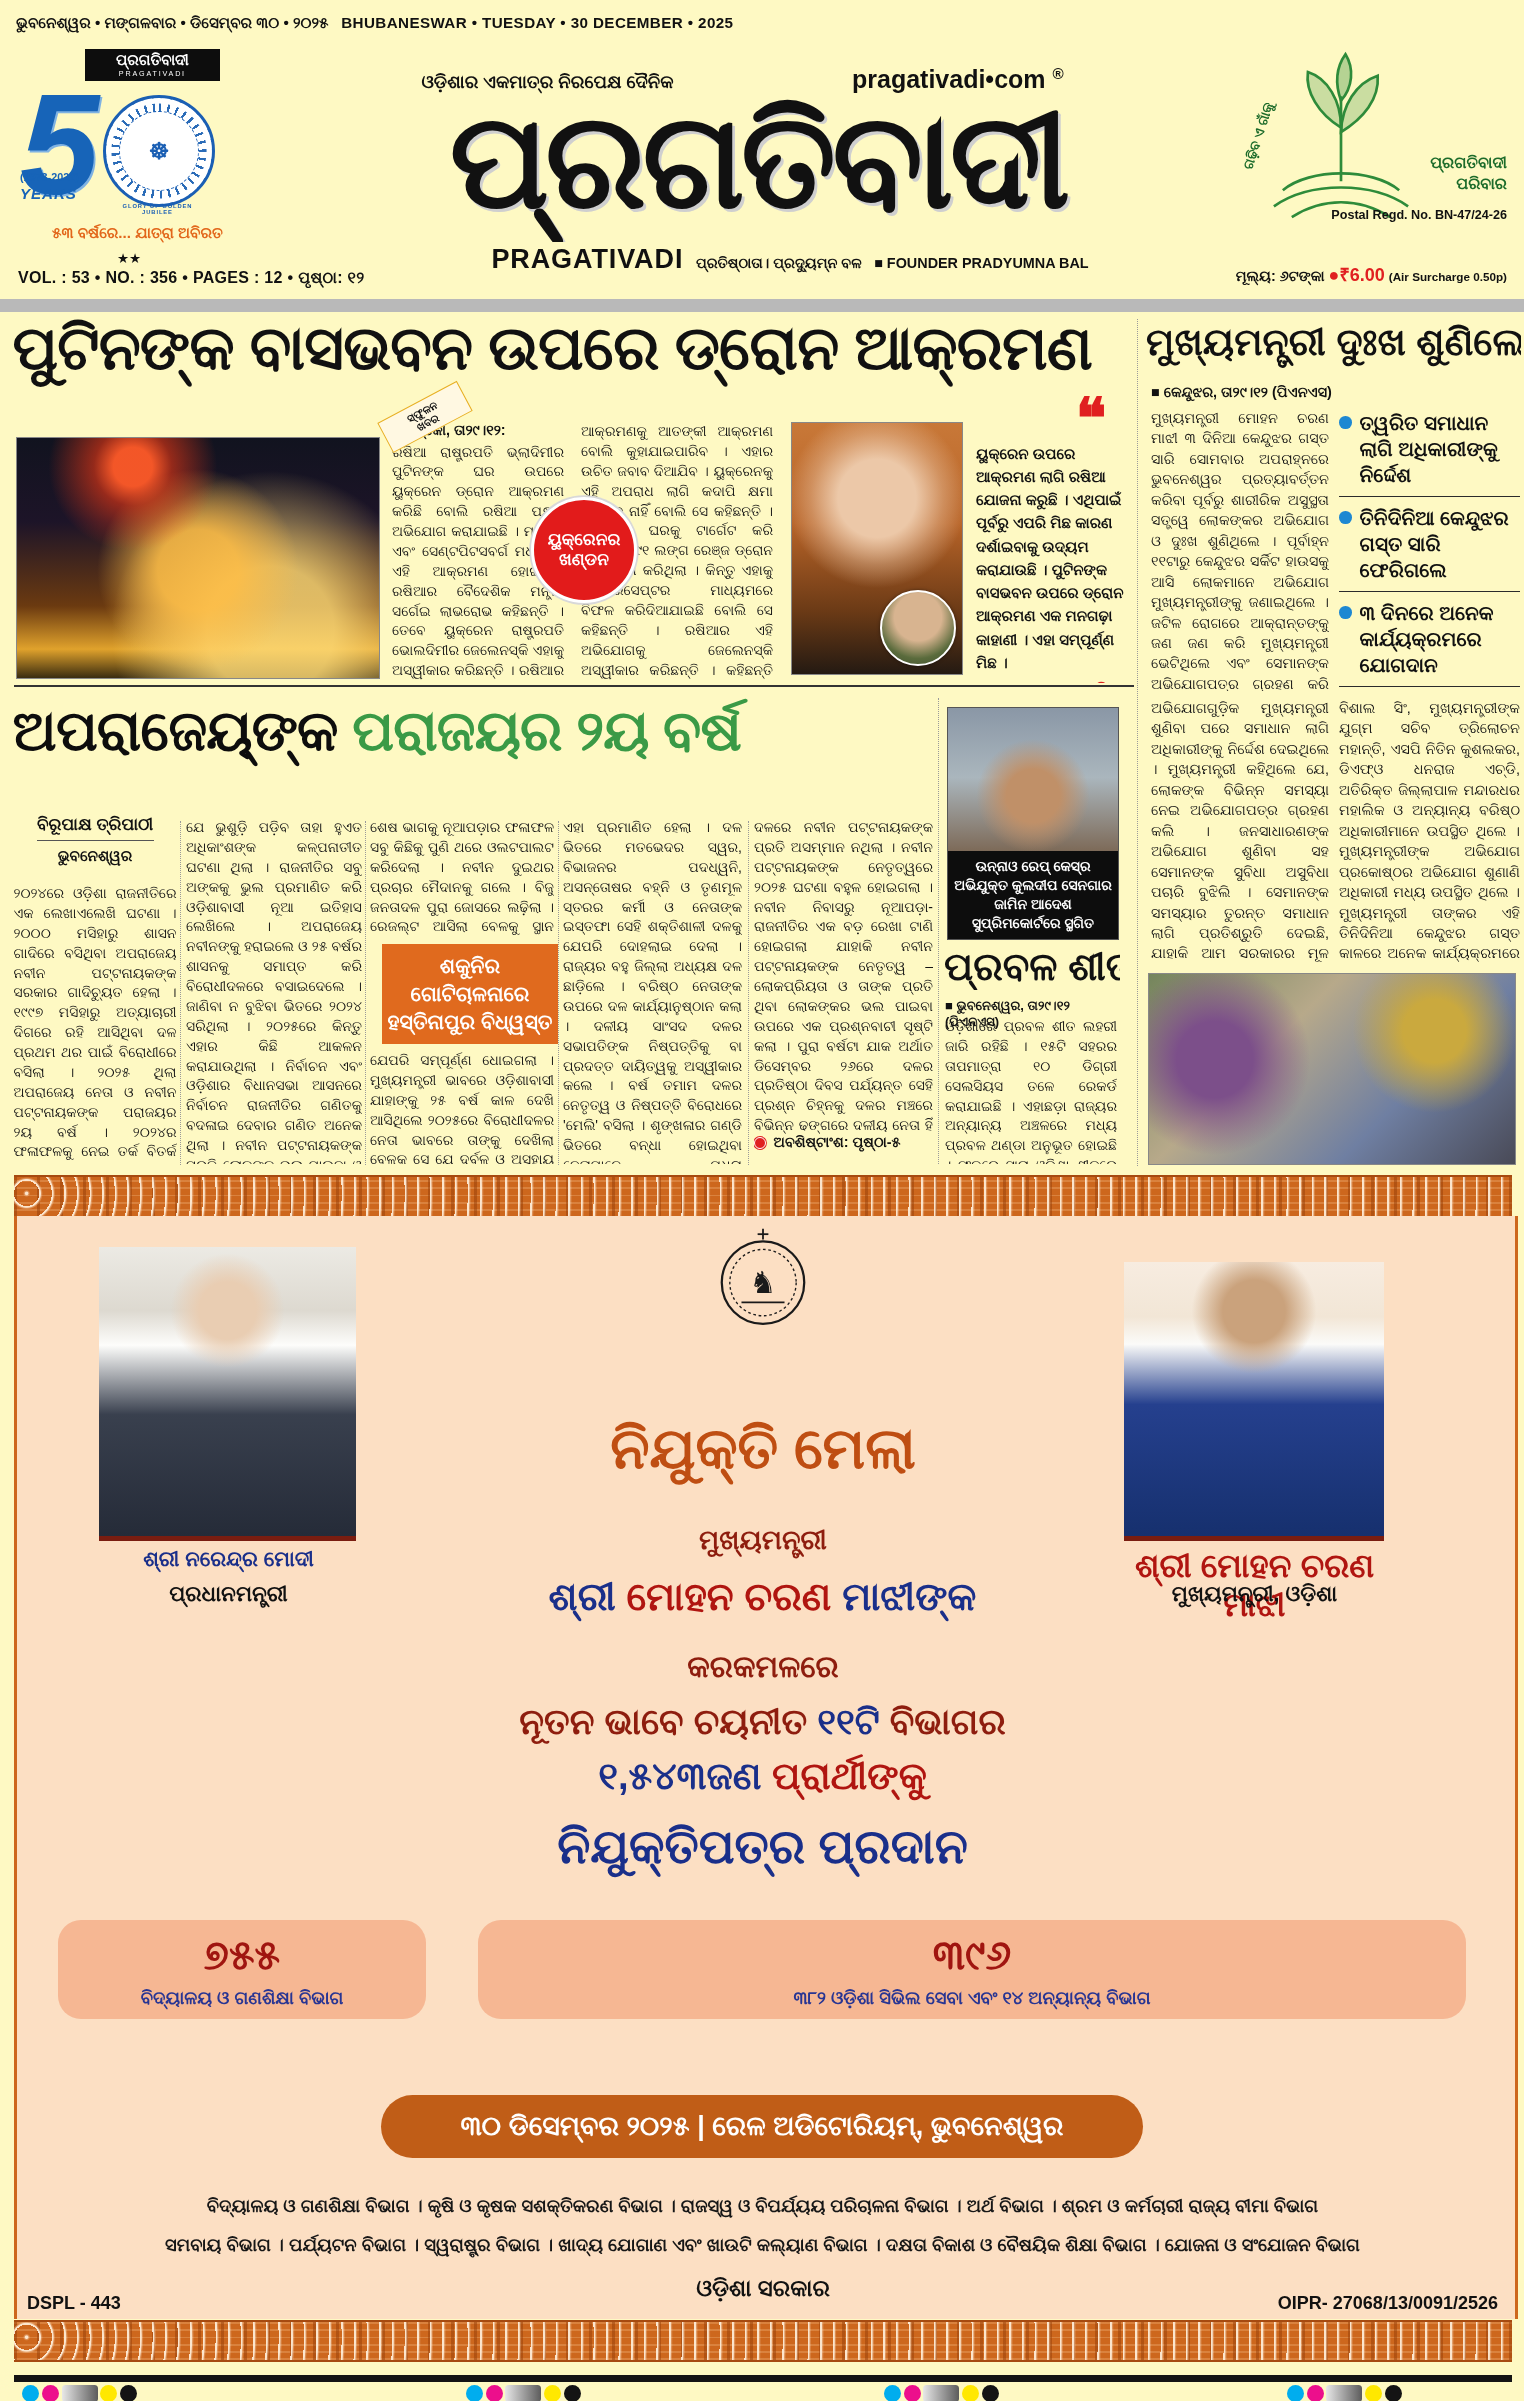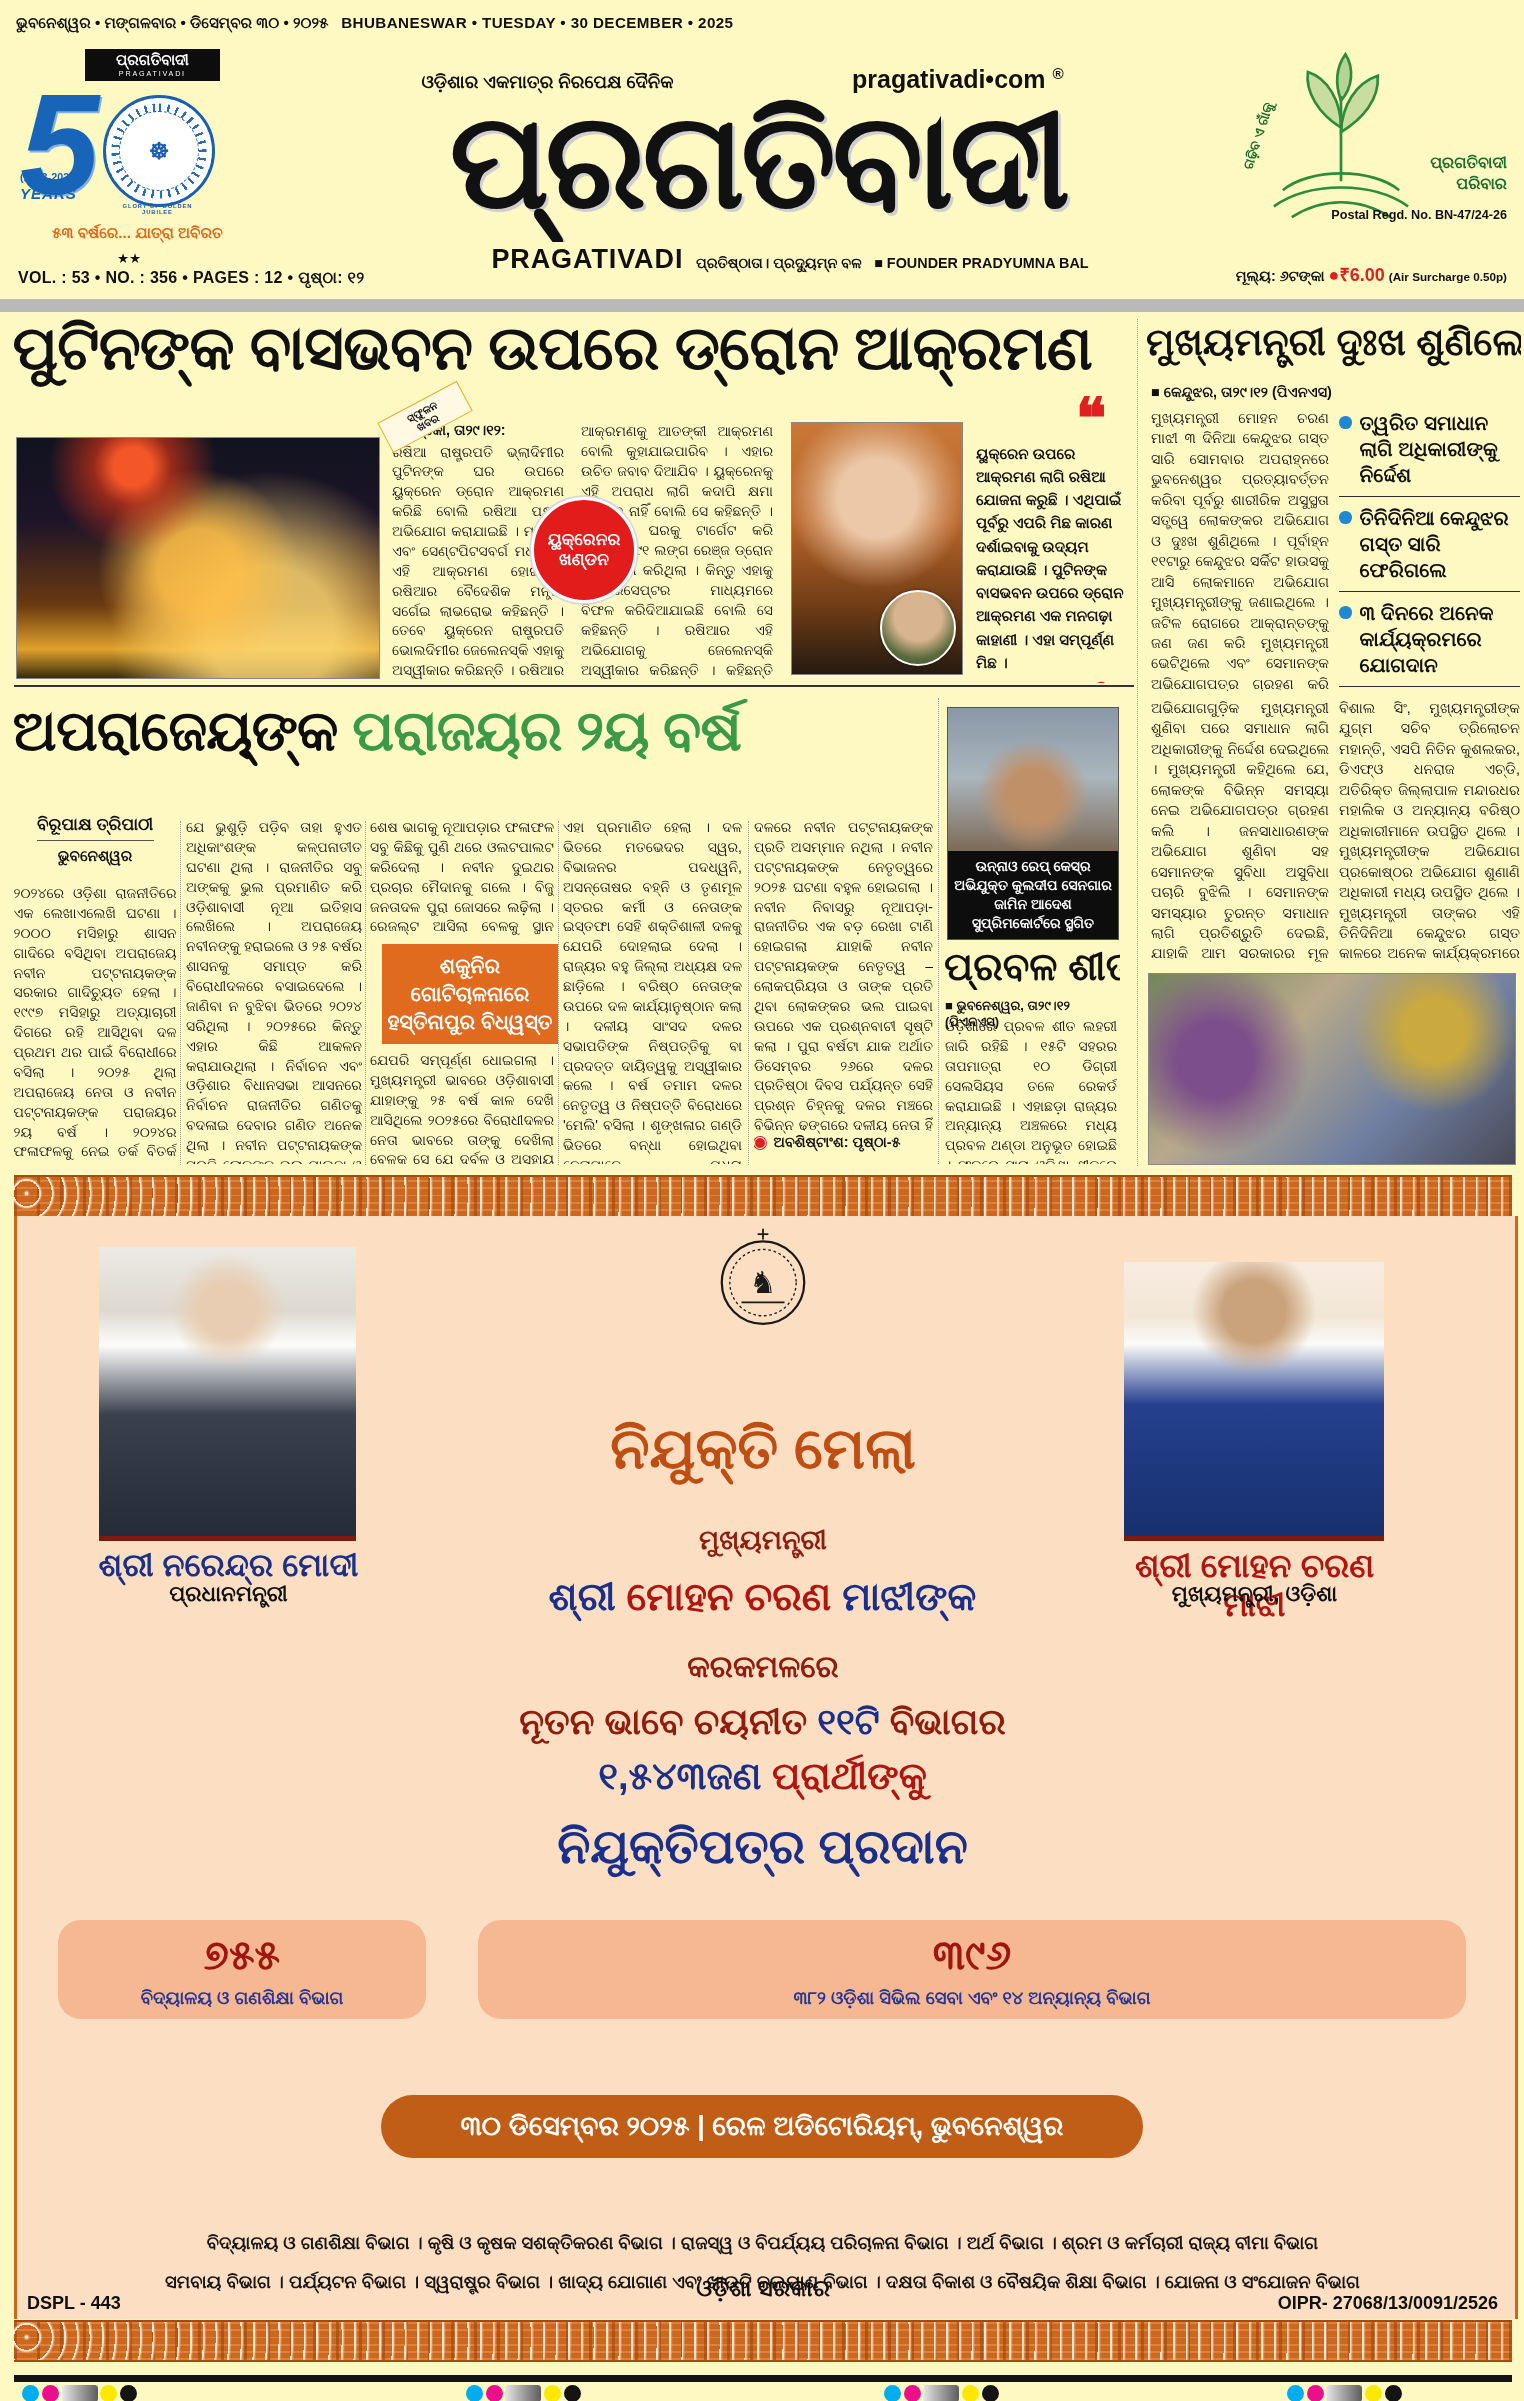--- a/index.html
+++ b/index.html
@@ -90,21 +90,21 @@
   .ad-body{background:#fcdfc3;border-left:3.6px solid #cd671d;border-right:3.6px solid #cd671d;}
   .ad-title{font-size:57px;font-weight:900;color:#bf4e12;}
   .ad-maroon{color:#8e1d0e;}
   .ad-navy{color:#1a2f8a;}
   .ad-red{color:#b01510;}
   .card{background:#f6b793;border-radius:23px;text-align:center;padding:12.6px 9px 9px;overflow:hidden;}
   .card-count{font-size:41px;font-weight:900;color:#a01510;line-height:1.1;}
   .card-dept{font-size:18px;font-weight:800;color:#283593;margin-top:9px;line-height:1.3;}
   .event-bar{background:#c05d17;border-radius:34px;color:#fff;font-size:27px;font-weight:800;
      display:flex;align-items:center;justify-content:center;}
-  .dept-line{font-size:18px;font-weight:bold;text-align:center;color:#161616;margin-top:37px;}
+  .dept-line{font-size:18px;font-weight:bold;text-align:center;color:#161616;}
   .govt-line{font-size:23px;font-weight:900;text-align:center;}
   .print-id{font-size:18px;font-weight:800;}
 
   
   .regbar{background:#141414;}
   .regmark{display:flex;gap:2.7px;align-items:center;}
   .regmark .c{width:17px;height:17px;border-radius:50%;}
   .cyan{background:#00adee;} .mag{background:#ec0f8c;} .yel{background:#ffe800;} .blk{background:#141414;}
   .grayg{width:36px;height:17px;border-radius:3.6px;background:linear-gradient(90deg,#e8e8e8,#9a9a9a 55%,#5c5c5c);}
 
@@ -293,21 +293,21 @@
       <line x1="44" y1="8" x2="56" y2="8" stroke-width="2"></line>
       <circle cx="50" cy="62" r="46" stroke-width="2.5"></circle>
       <circle cx="50" cy="62" r="37" stroke-width="1.5" stroke-dasharray="3 3"></circle>
       <line x1="26" y1="84" x2="74" y2="84" stroke-width="2"></line>
     </g>
     <text x="50" y="74" text-anchor="middle" font-size="34" fill="#1a1a1a">♞</text>
   </svg>
 
   <div class="abs photo ph-modi" style="left:99px;top:1247px;width:257px;height:289px;border:none;"></div>
   <div class="abs photo-base" style="left:99px;top:1536px;width:257px;"></div>
-  <div class="abs ctr ad-navy" style="left:76px;top:1547px;width:305px;font-size:32px;font-weight:900;text-align:center;">ଶ୍ରୀ ନରେନ୍ଦ୍ର ମୋଦୀ</div>
+  <div class="abs ctr ad-navy" style="left:76px;top:1547px;width:305px;font-size:21px;font-weight:900;text-align:center;">ଶ୍ରୀ ନରେନ୍ଦ୍ର ମୋଦୀ</div>
   <div class="abs ctr" style="left:76px;top:1582px;width:305px;font-size:21.5px;font-weight:800;">ପ୍ରଧାନମନ୍ତ୍ରୀ</div>
 
   <div class="abs photo ph-cm2" style="left:1124px;top:1262px;width:260px;height:274px;border:none;"></div>
   <div class="abs photo-base" style="left:1124px;top:1536px;width:260px;"></div>
   <div class="abs ctr ad-red" style="left:1102px;top:1547px;width:305px;font-size:33px;font-weight:900;">ଶ୍ରୀ ମୋହନ ଚରଣ ମାଝୀ</div>
   <div class="abs ctr" style="left:1102px;top:1582px;width:305px;font-size:21.5px;font-weight:800;">ମୁଖ୍ୟମନ୍ତ୍ରୀ, ଓଡ଼ିଶା</div>
 
   <div class="abs ctr ad-title" style="left:404px;top:1415px;width:718px;">ନିଯୁକ୍ତି ମେଲା</div>
   <div class="abs ctr ad-maroon" style="left:404px;top:1525px;width:718px;font-size:27px;font-weight:800;">ମୁଖ୍ୟମନ୍ତ୍ରୀ</div>
   <div class="abs ctr" style="left:341px;top:1575px;width:843px;font-size:39px;font-weight:900;">

